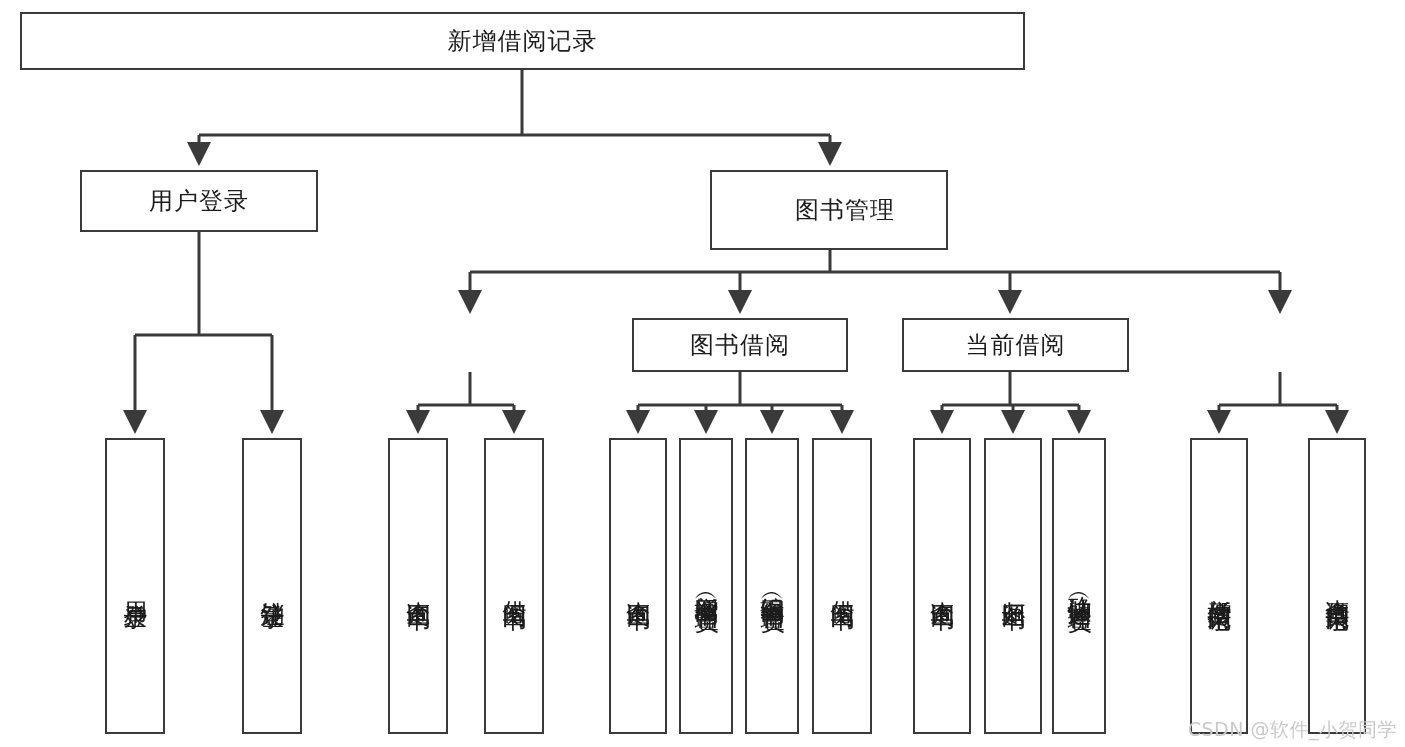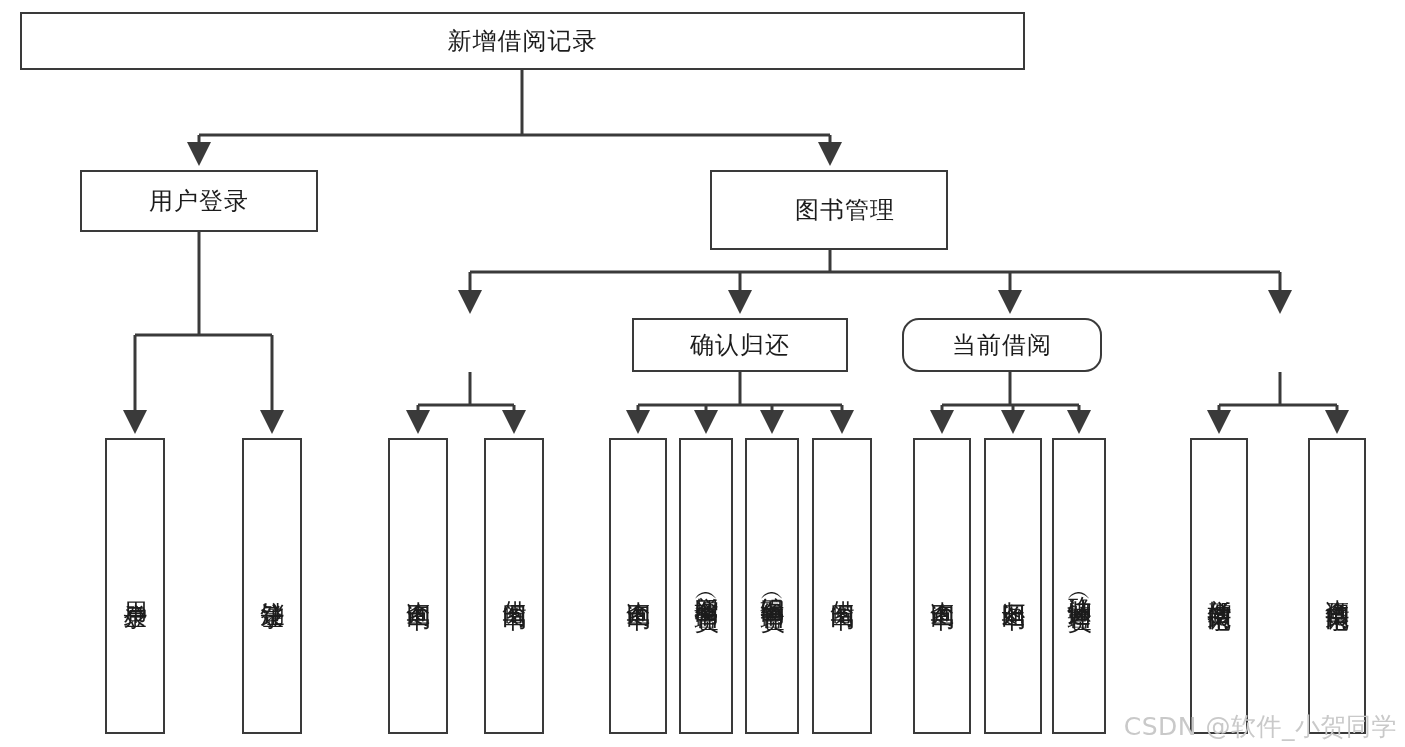--- a/index.html
+++ b/index.html
@@ -54,21 +54,21 @@
     display: block;
   }
   .node.vert .label {
     writing-mode: vertical-rl;
     text-orientation: upright;
   }
   .watermark {
     position: absolute;
     right: 8px;
     bottom: 4px;
-    font-size: 25px;
+    font-size: 19px;
     color: #c9c9c9;
     letter-spacing: 0.5px;
     white-space: nowrap;
     font-family: "DejaVu Sans", "Liberation Sans", sans-serif;
   }
 </style>
 </head>
 <body>
 
 <div id="diagram-root">
@@ -128,23 +128,23 @@
   </div>
 
   <div class="node horiz" style="left:80px; top:170px; width:238px; height:62px;">
     <span class="label">用户登录</span>
   </div>
   <div class="node horiz" style="left:710px; top:170px; width:238px; height:80px;padding-left:32px;">
     <span class="label">图书管理</span>
   </div>
 
   <div class="node horiz" style="left:632px; top:318px; width:216px; height:54px;">
-    <span class="label">确认归还</span>
+    <span class="label">图书借阅</span>
   </div>
-  <div class="node horiz" style="left:902px; top:318px; width:200px; height:54px;border-radius:17px;">
+  <div class="node horiz" style="left:902px; top:318px; width:227px; height:54px;">
     <span class="label">当前借阅</span>
   </div>
 
   <div class="node vert" style="left:105px; top:438px; width:60px; height:296px;">
     <span class="label">用户登录</span>
   </div>
   <div class="node vert" style="left:242px; top:438px; width:60px; height:296px;">
     <span class="label">注销登录</span>
   </div>
   <div class="node vert" style="left:388px; top:438px; width:60px; height:296px;">

